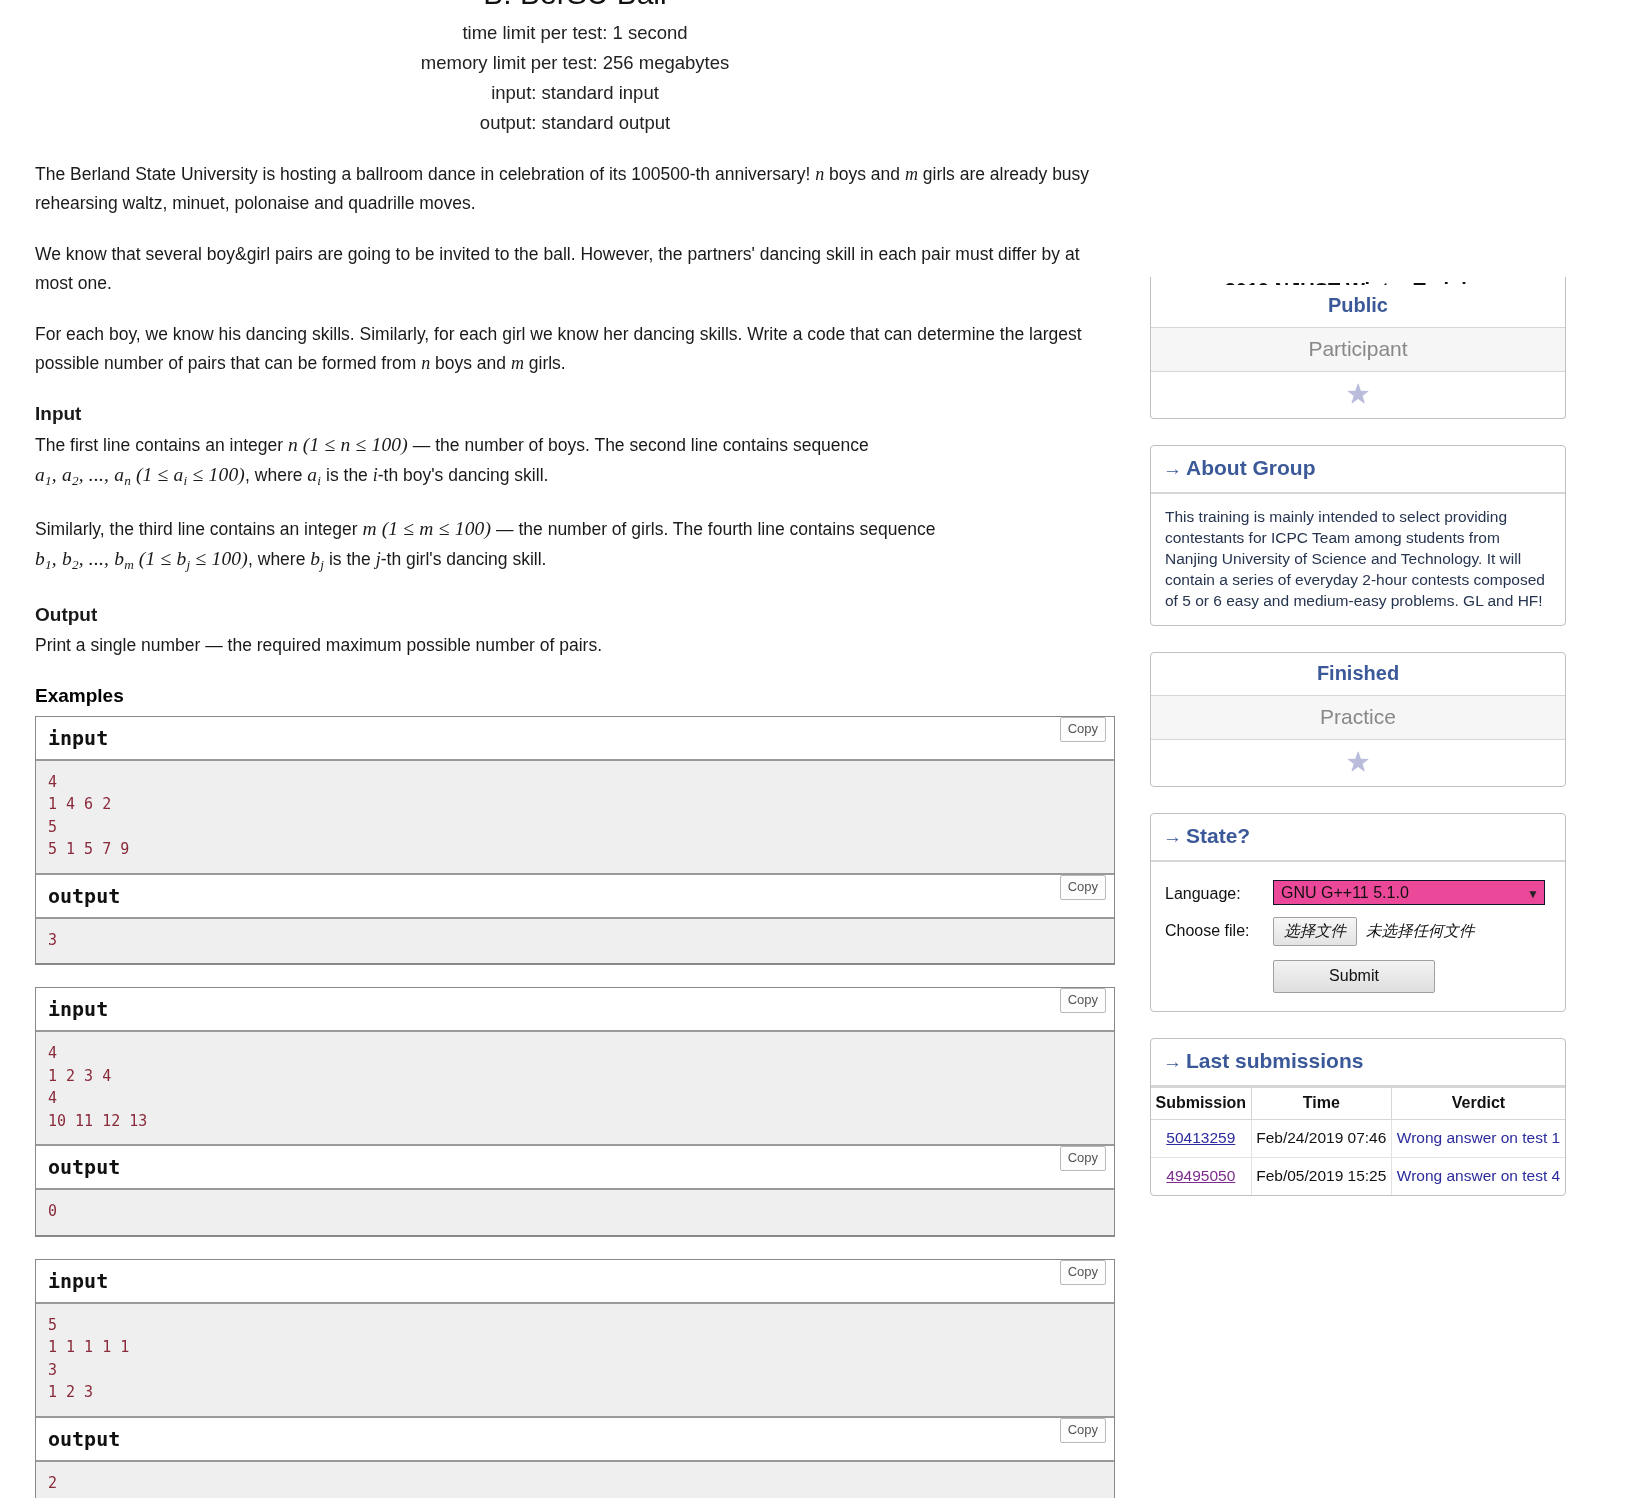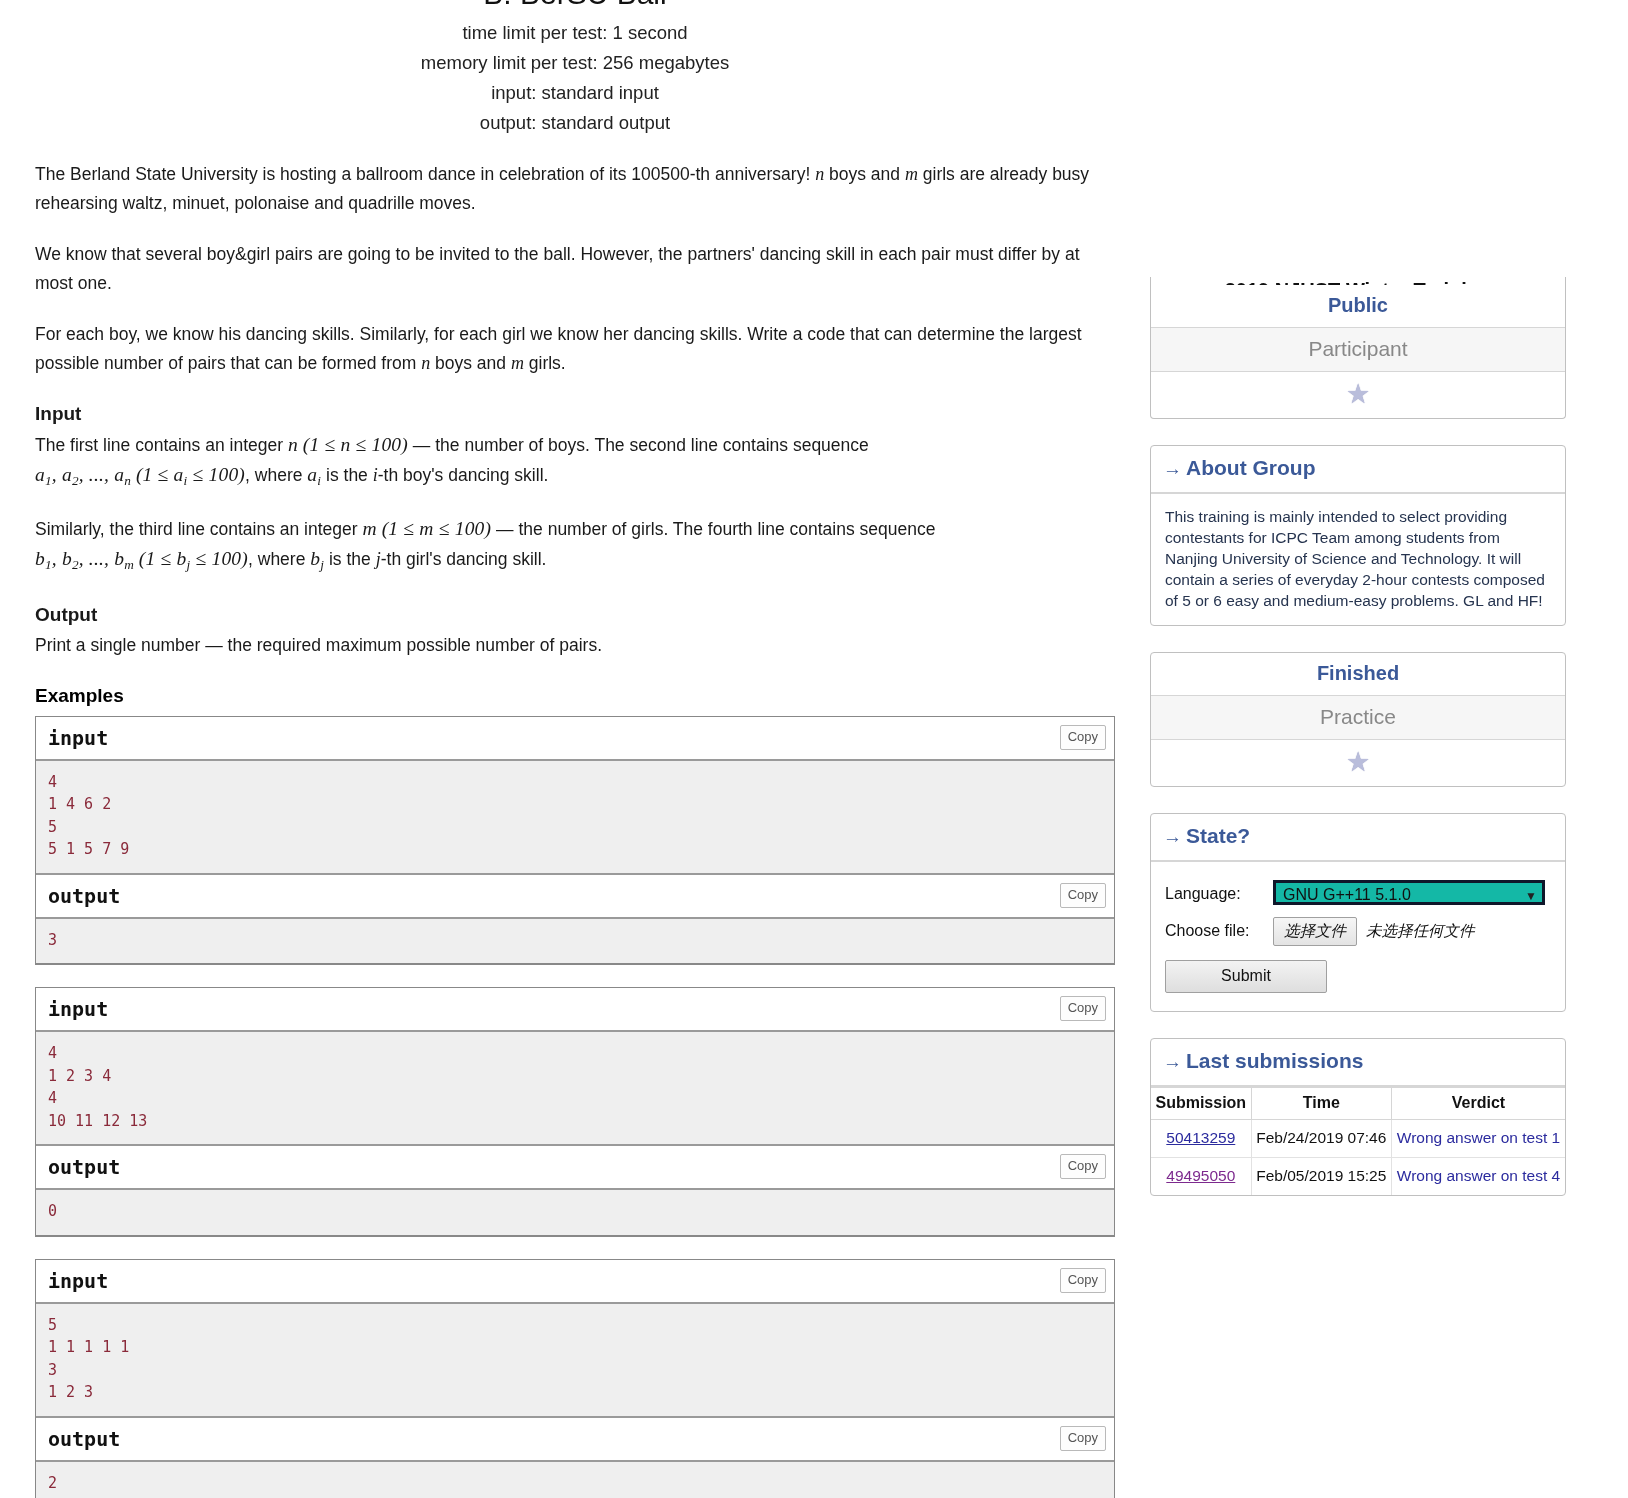--- a/index.html
+++ b/index.html
@@ -119,21 +119,21 @@
   .io-title {
     font-family: "DejaVu Sans Mono", monospace;
     font-size: 20px;
     font-weight: bold;
     line-height: 26px;
     color: #111;
   }
   .copy-btn {
     position: absolute;
     right: 8px;
-    top: 8px;
+    top: 0;
     border: 1px solid #b9b9b9;
     background: #fdfdfd;
     color: #555;
     font-size: 13px;
     line-height: 16px;
     padding: 3px 7px 4px 7px;
     border-radius: 2px;
     font-family: "Liberation Sans", sans-serif;
     cursor: pointer;
   }
@@ -243,22 +243,22 @@
     flex: 0 0 108px;
     font-size: 16px;
     line-height: 21px;
     color: #111;
     padding-top: 3px;
   }
   .select-box {
     position: relative;
     width: 272px;
     height: 25px;
-    border: 3px solid #0f172a;
-    background: #14b8a6;
+    border: 1px solid #0f172a;
+    background: #ec4899;
     box-sizing: border-box;
     font-size: 16px;
     line-height: 23px;
     padding: 0 24px 0 7px;
     color: #111;
     overflow: hidden;
     white-space: nowrap;
   }
   .select-arrow {
     position: absolute;
@@ -279,20 +279,21 @@
     font-family: "DejaVu Sans", sans-serif;
   }
   .file-status {
     margin-left: 9px;
     font-size: 15.5px;
     color: #111;
     font-family: "DejaVu Sans", sans-serif;
   }
   .submit-btn-row {
     margin-top: 14px;
+    margin-left: 108px;
   }
   .submit-btn {
     width: 160px;
     border: 1px solid #a0a0a0;
     background: linear-gradient(#f3f3f3,#dedede);
     padding: 5px 0 6px 0;
     font-size: 16px;
     line-height: 20px;
     color: #111;
     text-align: center;

